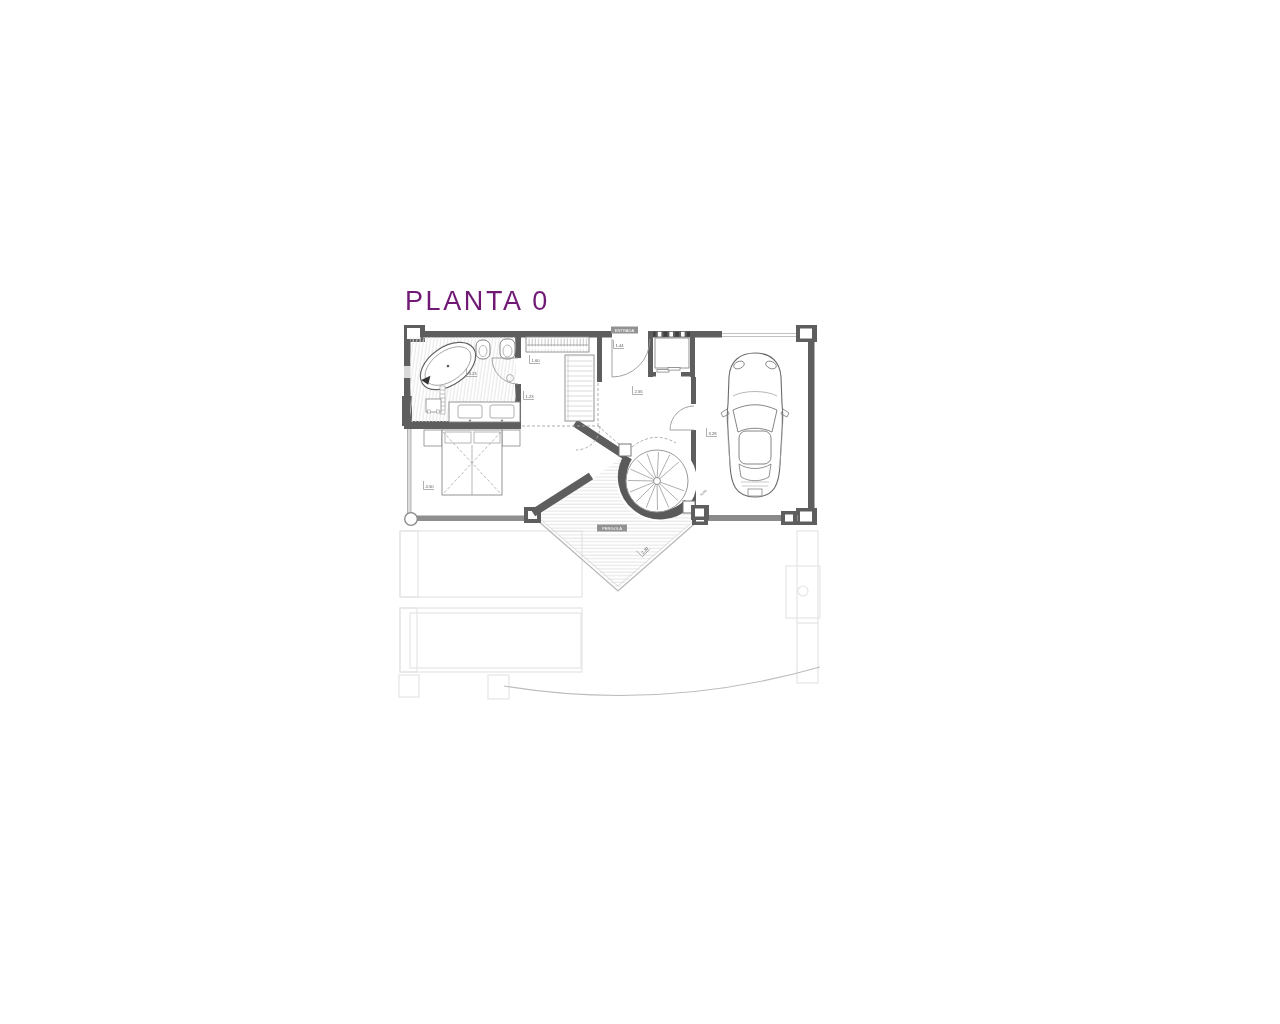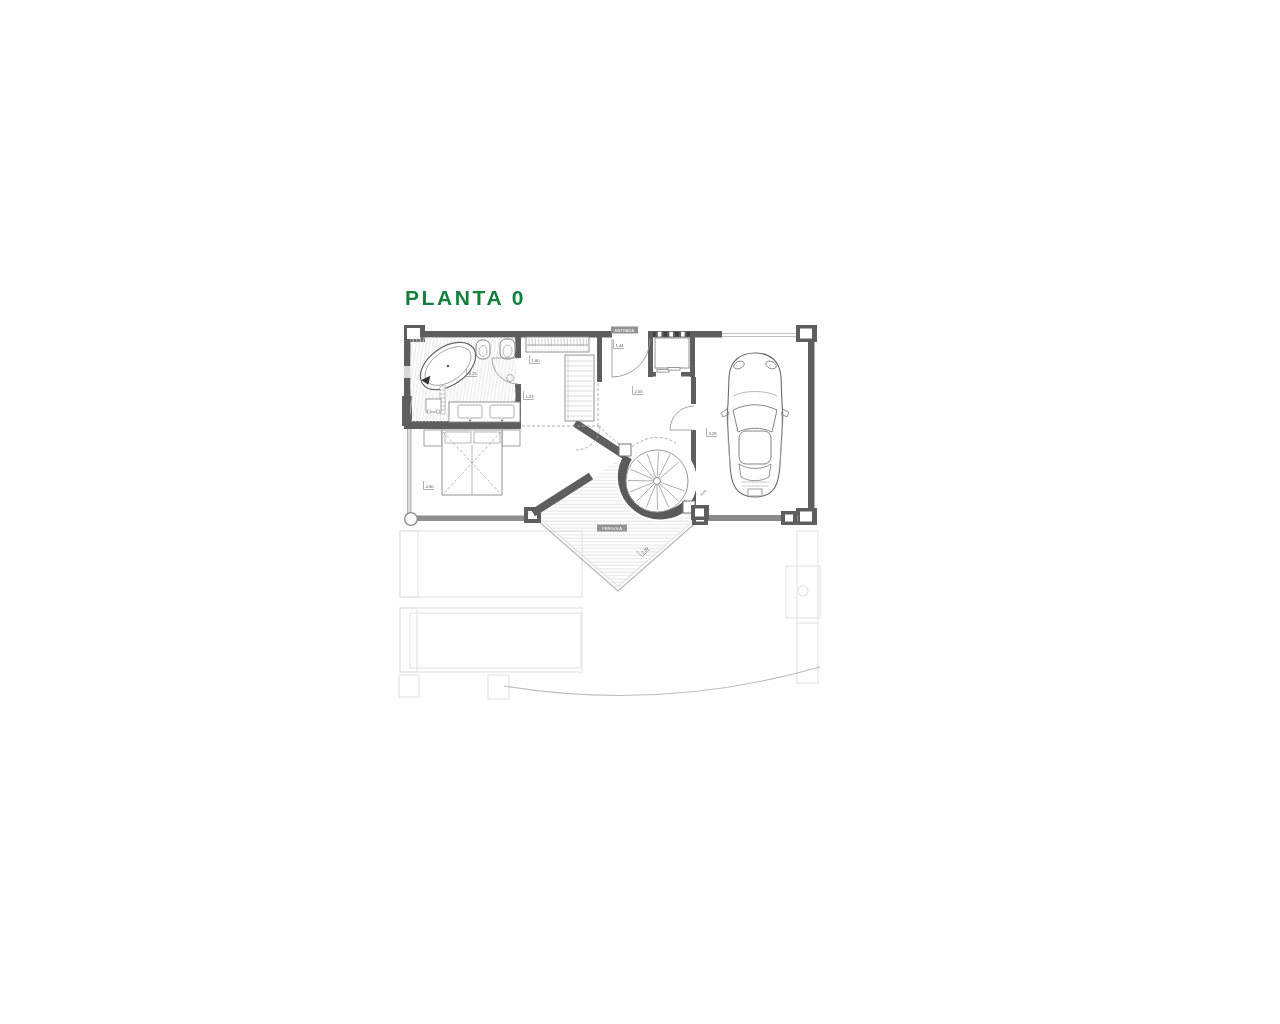--- a/index.html
+++ b/index.html
@@ -1,19 +1,19 @@
 <!DOCTYPE html>
 <html><head>
 <meta charset="utf-8">
 <style>
   html,body{margin:0;padding:0;background:#fff;}
   .canvas{position:relative;width:1280px;height:1024px;background:#ffffff;overflow:hidden;
           font-family:"Liberation Sans",sans-serif;}
-  .title{position:absolute;left:405px;top:286px;font-size:21px;letter-spacing:2.6px;
-         color:#15803d;font-weight:700;}
+  .title{position:absolute;left:405px;top:286px;font-size:27px;letter-spacing:2.6px;
+         color:#701a75;font-weight:400;}
   svg.plan{position:absolute;left:0;top:0;width:1280px;height:1024px;}
   .dim-text{font-size:4.2px;fill:#5a5a5a;font-family:"Liberation Sans",sans-serif;}
   .chip-text{font-size:4.1px;fill:#ffffff;font-family:"Liberation Sans",sans-serif;}
   .micro{font-size:3.6px;fill:#7a7a7a;font-family:"Liberation Sans",sans-serif;}
 </style>
 </head>
 <body>
 
 <div class="canvas">
 

